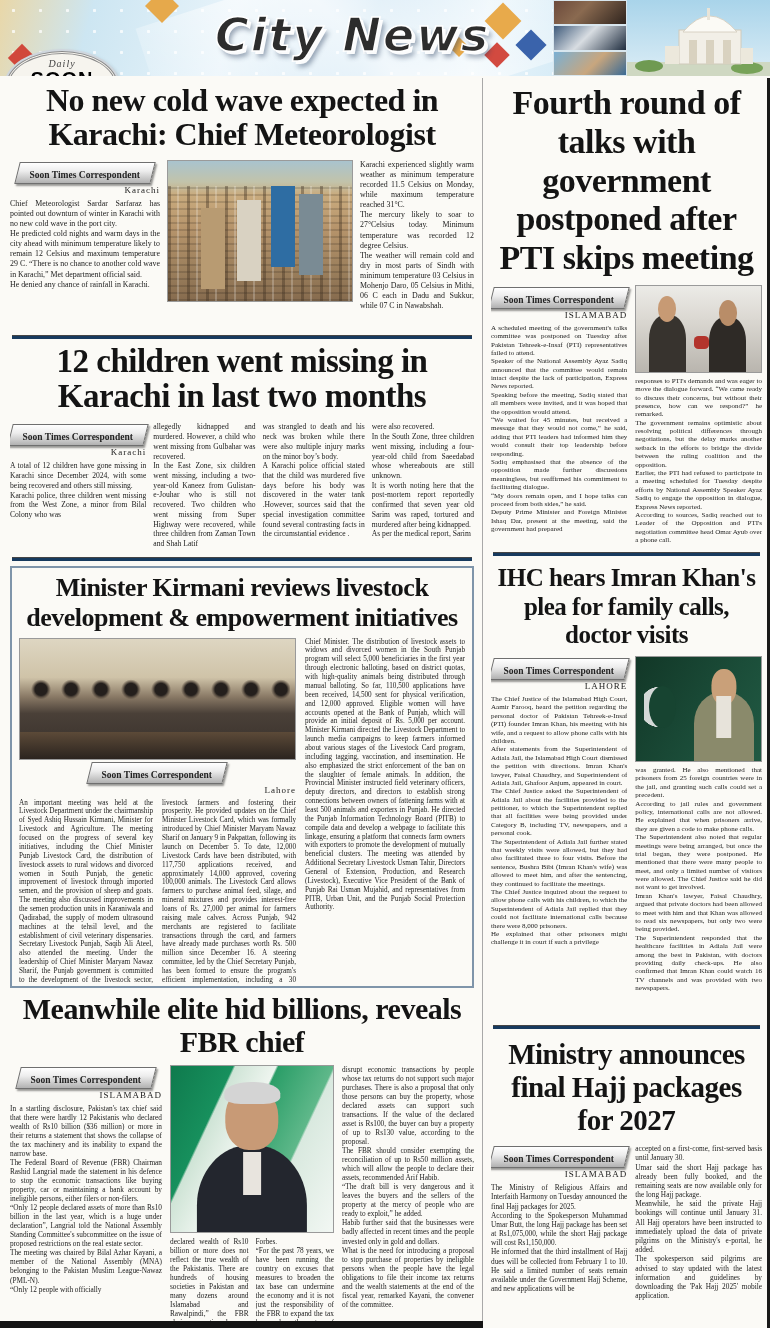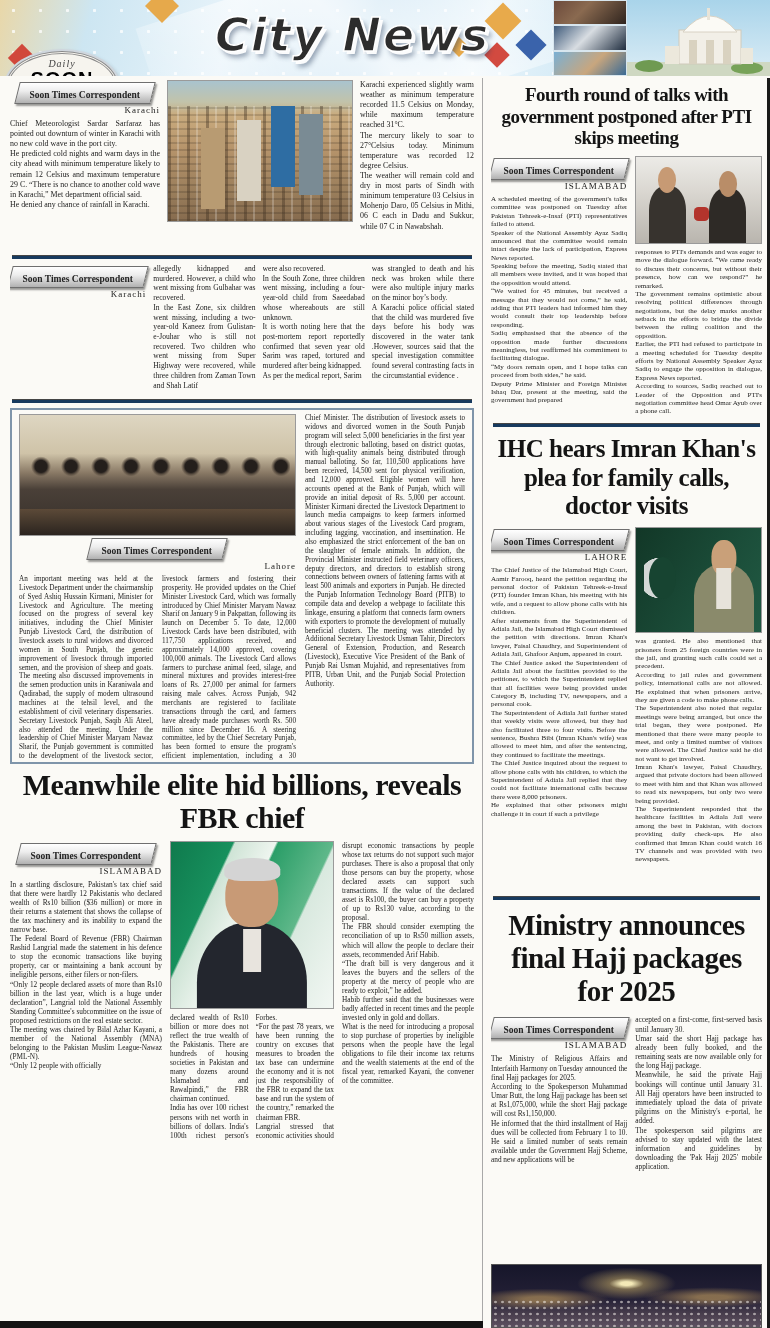--- a/index.html
+++ b/index.html
@@ -98,21 +98,21 @@
       linear-gradient(115deg,#0f7a4d 0%,#17905d 26%,#cfe4d6 27%,#eef5ef 44%,#2b9e68 45%,#5fb88a 68%,#d9e9df 69%,#f2f7f3 100%); }
   .ph-fbr .fig { position:absolute; left:50%; transform:translateX(-50%); bottom:0; width:68%; height:52%;
     background:#23262e; border-radius:48% 48% 0 0 / 70% 70% 0 0; }
   .ph-fbr .fig::before { content:""; position:absolute; left:50%; transform:translateX(-50%); top:8%; width:16%; height:50%; background:#e8e4de; }
   .ph-fbr .head { position:absolute; left:50%; transform:translateX(-50%); top:13%; width:33%; height:38%;
     background:#c89a76; border-radius:46% 46% 44% 44%; }
   .ph-fbr .head::before { content:""; position:absolute; top:-9%; left:-2%; right:-2%; height:36%;
     background:#d4d4d4; border-radius:50% 50% 30% 30%; }
 
   
-  .aa-head { font-size:19px; line-height:1.14; margin:4px 4px 7px; }
+  .aa-head { font-size:34px; line-height:1.14; margin:4px 4px 7px; }
   .aa-grid { display:grid; grid-template-columns:1fr 1fr; gap:8px; height:262px; overflow:hidden; }
   .aa-grid .bt, .ab-grid .bt { font-size:7px; line-height:1.2; }
   .ph-pti { height:88px; margin-bottom:4px; background:linear-gradient(180deg,#ecebe7 0%,#dbd8d2 38%,#b9b5ae 100%); }
   .ph-pti::before { content:""; position:absolute; bottom:0; left:10%; width:30%; height:66%;
     background:#37332e; border-radius:42% 42% 0 0; box-shadow:60px 2px 0 #2e2a26; }
   .ph-pti::after { content:""; position:absolute; left:17%; top:12%; width:15%; height:30%;
     background:#c79a74; border-radius:50%; box-shadow:61px 4px 0 #b98d68; }
   .ph-pti .accent { position:absolute; left:46%; top:58%; width:12%; height:16%; background:#b3342c; border-radius:30%; }
 
   .ab-head { font-size:25px; line-height:1.15; margin:3px 0 6px; }
@@ -190,57 +190,62 @@
         <rect x="114" y="48" width="12" height="16" fill="#ece8dc"></rect>
       </svg>
     </div>
   </header>
 
   <div class="content">
 
     <div class="col-left">
 
       <article>
+        <h2 class="hl a1-head">No new cold wave expected in Karachi: Chief Meteorologist</h2>
         <div class="a1-grid">
           <div>
             <div class="byline-wrap"><div class="byline"><span>Soon Times Correspondent</span></div></div>
             <div class="dateline">Karachi</div>
             <div class="bt">Chief Meteorologist Sardar Sarfaraz has pointed out downturn of winter in Karachi with no new cold wave in the port city.
 He predicted cold nights and warm days in the city ahead with minimum temperature likely to remain 12 Celsius and maximum temperature 29 C. “There is no chance to another cold wave in Karachi,” Met department official said.
 He denied any chance of rainfall in Karachi.</div>
           </div>
           <div class="photo ph-city"></div>
           <div class="bt">Karachi experienced slightly warm weather as minimum temperature recorded 11.5 Celsius on Monday, while maximum temperature reached 31°C.
 The mercury likely to soar to 27°Celsius today. Minimum temperature was recorded 12 degree Celsius.
 The weather will remain cold and dry in most parts of Sindh with minimum temperature 03 Celsius in Mohenjo Daro, 05 Celsius in Mithi, 06 C each in Dadu and Sukkur, while 07 C in Nawabshah.</div>
         </div>
       </article>
 
       <div class="rule"></div>
 
       <article>
+        <h2 class="hl a2-head">12 children went missing in Karachi in last two months</h2>
         <div class="a2-grid">
           <div>
             <div class="byline-wrap"><div class="byline"><span>Soon Times Correspondent</span></div></div>
             <div class="dateline">Karachi</div>
+            <div class="bt">A total of 12 children have gone missing in Karachi since December 2024, with some being recovered and others still missing.
+Karachi police, three children went missing from the West Zone, a minor from Bilal Colony who was</div>
           </div>
           <div class="bt">allegedly kidnapped and murdered. However, a child who went missing from Gulbahar was recovered.
 In the East Zone, six children went missing, including a two-year-old Kaneez from Gulistan-e-Jouhar who is still not recovered. Two children who went missing from Super Highway were recovered, while three children from Zaman Town and Shah Latif</div>
+          <div class="bt">was strangled to death and his neck was broken while there were also multiple injury marks on the minor boy’s body.
+A Karachi police official stated that the child was murdered five days before his body was discovered in the water tank .However, sources said that the special investigation committee found several contrasting facts in the circumstantial evidence .</div>
           <div class="bt">were also recovered.
 In the South Zone, three children went missing, including a four-year-old child from Saeedabad whose whereabouts are still unknown.
 It is worth noting here that the post-mortem report reportedly confirmed that seven year old Sarim was raped, tortured and murdered after being kidnapped.
 As per the medical report, Sarim</div>
-          <div class="bt">was strangled to death and his neck was broken while there were also multiple injury marks on the minor boy’s body.
-A Karachi police official stated that the child was murdered five days before his body was discovered in the water tank .However, sources said that the special investigation committee found several contrasting facts in the circumstantial evidence .</div>
         </div>
       </article>
 
       <div class="rule"></div>
 
       <article class="a3-box">
+        <h2 class="hl a3-head">Minister Kirmani reviews livestock development &amp; empowerment initiatives</h2>
         <div class="a3-grid">
           <div class="a3-left">
             <div class="photo ph-meeting"></div>
             <div class="byline-wrap"><div class="byline"><span>Soon Times Correspondent</span></div></div>
             <div class="dateline">Lahore</div>
             <div class="bt bt2col">An important meeting was held at the Livestock Department under the chairmanship of Syed Ashiq Hussain Kirmani, Minister for Livestock and Agriculture. The meeting focused on the progress of several key initiatives, including the Chief Minister Punjab Livestock Card, the distribution of livestock assets to rural widows and divorced women in South Punjab, the genetic improvement of livestock through imported semen, and the provision of sheep and goats. The meeting also discussed improvements in the semen production units in Karaniwala and Qadirabad, the supply of modern ultrasound machines at the tehsil level, and the establishment of civil veterinary dispensaries. Secretary Livestock Punjab, Saqib Ali Ateel, also attended the meeting. Under the leadership of Chief Minister Maryam Nawaz Sharif, the Punjab government is committed to the development of the livestock sector, with special measures aimed at supporting livestock farmers and fostering their prosperity. He provided updates on the Chief Minister Livestock Card, which was formally introduced by Chief Minister Maryam Nawaz Sharif on January 9 in Pakpattan, following its launch on December 5. To date, 12,000 Livestock Cards have been distributed, with 117,750 applications received, and approximately 14,000 approved, covering 100,000 animals. The Livestock Card allows farmers to purchase animal feed, silage, and mineral mixtures and provides interest-free loans of Rs. 27,000 per animal for farmers raising male calves. Across Punjab, 942 merchants are registered to facilitate transactions through the card, and farmers have already made purchases worth Rs. 500 million since December 16. A steering committee, led by the Chief Secretary Punjab, has been formed to ensure the program's efficient implementation, including a 30 percent cash support facility, for which a summary has been sent for approval by the</div>
           </div>
           <div class="bt">Chief Minister. The distribution of livestock assets to widows and divorced women in the South Punjab program will select 5,000 beneficiaries in the first year through electronic balloting, based on district quotas, with high-quality animals being distributed through manual balloting. So far, 110,500 applications have been received, 14,500 sent for physical verification, and 12,000 approved. Eligible women will have accounts opened at the Bank of Punjab, which will provide an initial deposit of Rs. 5,000 per account. Minister Kirmani directed the Livestock Department to launch media campaigns to keep farmers informed about various stages of the Livestock Card program, including tagging, vaccination, and insemination. He also emphasized the strict enforcement of the ban on the slaughter of female animals. In addition, the Provincial Minister instructed field veterinary officers, deputy directors, and directors to establish strong connections between owners of fattening farms with at least 500 animals and exporters in Punjab. He directed the Punjab Information Technology Board (PITB) to compile data and develop a webpage to facilitate this linkage, ensuring a platform that connects farm owners with exporters to promote the development of mutually beneficial clusters. The meeting was attended by Additional Secretary Livestock Usman Tahir, Directors General of Extension, Production, and Research (Livestock), Executive Vice President of the Bank of Punjab Rai Usman Mujahid, and representatives from PITB, Urban Unit, and the Punjab Social Protection Authority.</div>
         </div>
       </article>
@@ -335,21 +340,21 @@
 The Superintendent also noted that regular meetings were being arranged, but once the trial began, they were postponed. He mentioned that there were many people to meet, and only a limited number of visitors were allowed. The Chief Justice said he did not want to get involved.
 Imran Khan's lawyer, Faisal Chaudhry, argued that private doctors had been allowed to meet with him and that Khan was allowed to read six newspapers, but only two were being provided.
 The Superintendent responded that the healthcare facilities in Adiala Jail were among the best in Pakistan, with doctors providing daily check-ups. He also confirmed that Imran Khan could watch 16 TV channels and was provided with two newspapers.</div>
           </div>
         </div>
       </article>
 
       <div class="rule"></div>
 
       <article>
-        <h2 class="hl ac-head">Ministry announces final Hajj packages for 2025</h2>
+        <h2 class="hl ac-head">Ministry announces final Hajj packages for 2027</h2>
         <div class="ac-grid">
           <div>
             <div class="byline-wrap"><div class="byline"><span>Soon Times Correspondent</span></div></div>
             <div class="dateline">ISLAMABAD</div>
             <div class="bt">The Ministry of Religious Affairs and Interfaith Harmony on Tuesday announced the final Hajj packages for 2025.
 According to the Spokesperson Muhammad Umar Butt, the long Hajj package has been set at Rs1,075,000, while the short Hajj package will cost Rs1,150,000.
 He informed that the third installment of Hajj dues will be collected from February 1 to 10. He said a limited number of seats remain available under the Government Hajj Scheme, and new applications will be</div>
           </div>
           <div class="bt">accepted on a first-come, first-served basis until January 30.
 Umar said the short Hajj package has already been fully booked, and the remaining seats are now available only for the long Hajj package.

